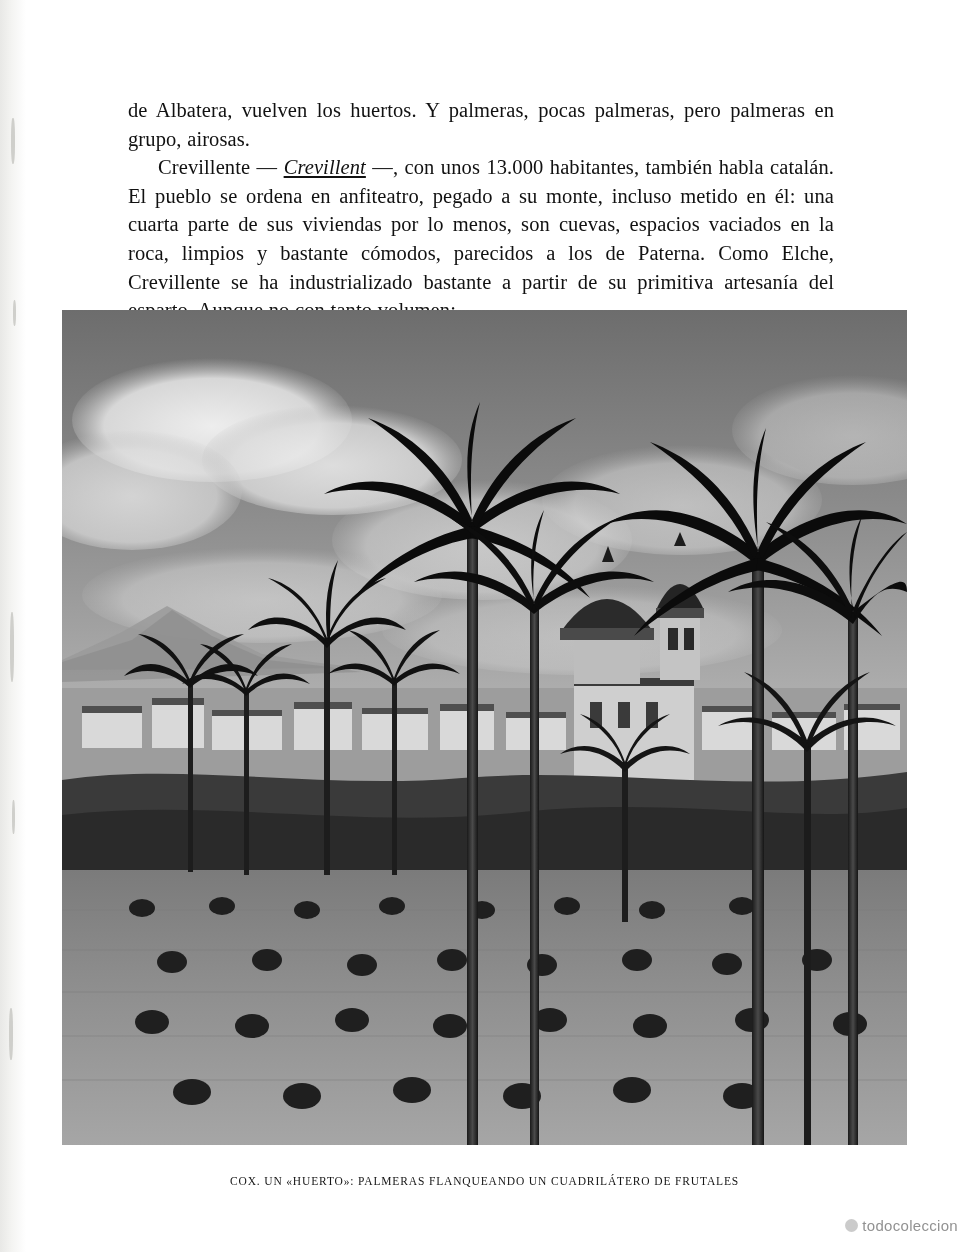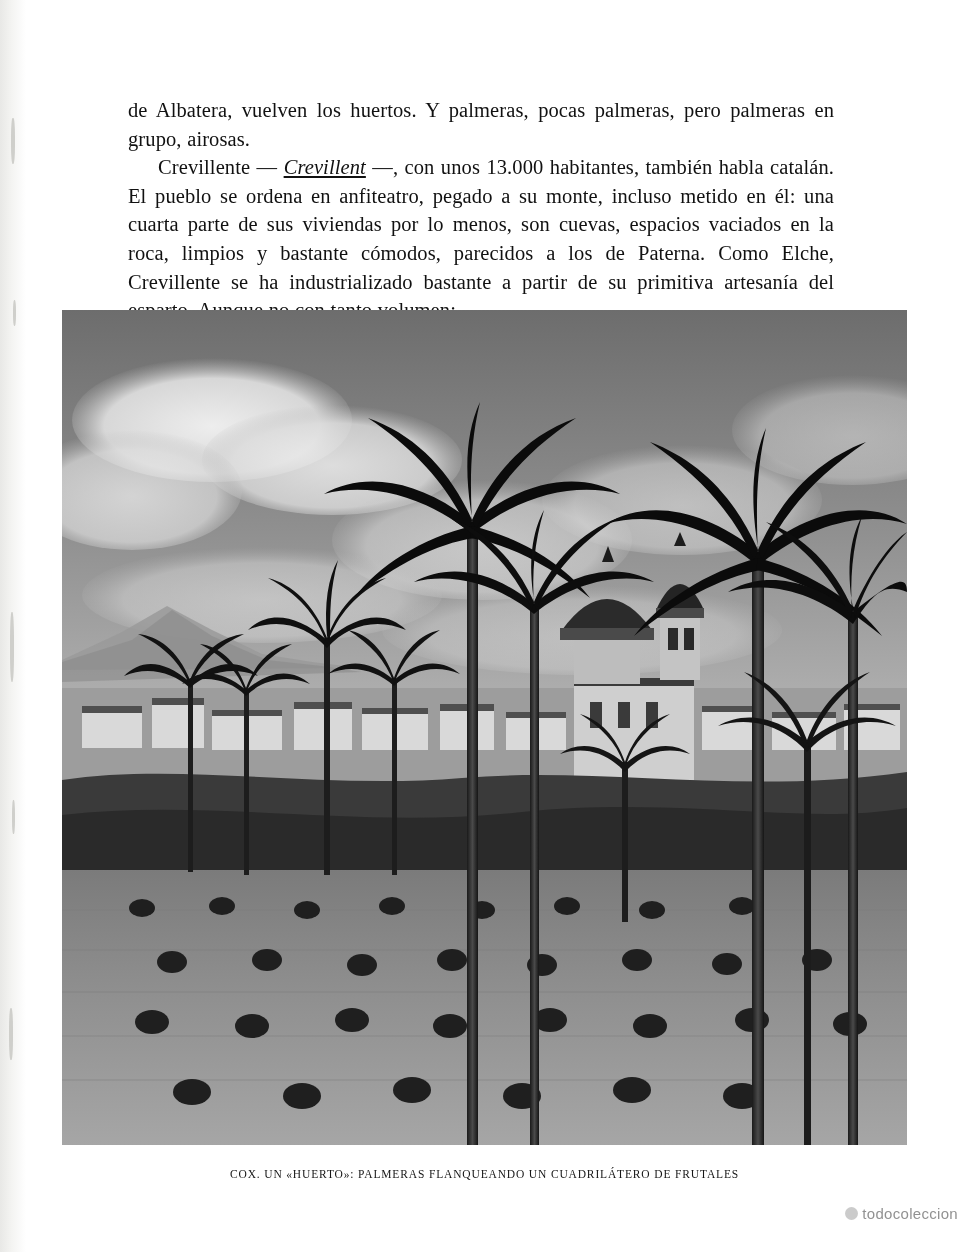--- a/index.html
+++ b/index.html
@@ -72,33 +72,33 @@
     width: 845px;
     height: 835px;
     position: relative;
     overflow: hidden;
     background: #0b0b0b;
     display: block;
   }
   .figure-image svg { display: block; }
 
   .figure-caption {
-    margin-top: 23px;
+    margin-top: 30px;
     text-align: center;
     font-size: 11.5px;
     letter-spacing: 0.85px;
     color: #161616;
     font-family: "Liberation Serif", serif;
     text-transform: uppercase;
   }
 
   .watermark {
     position: absolute;
     right: 12px;
-    bottom: 30px;
+    bottom: 18px;
     font-family: "Liberation Sans", sans-serif;
     font-size: 15px;
     letter-spacing: 0.3px;
     color: #8c8c8c;
     opacity: 0.95;
   }
   .watermark .wm-dot {
     display: inline-block;
     width: 13px; height: 13px;
     border-radius: 50%;

